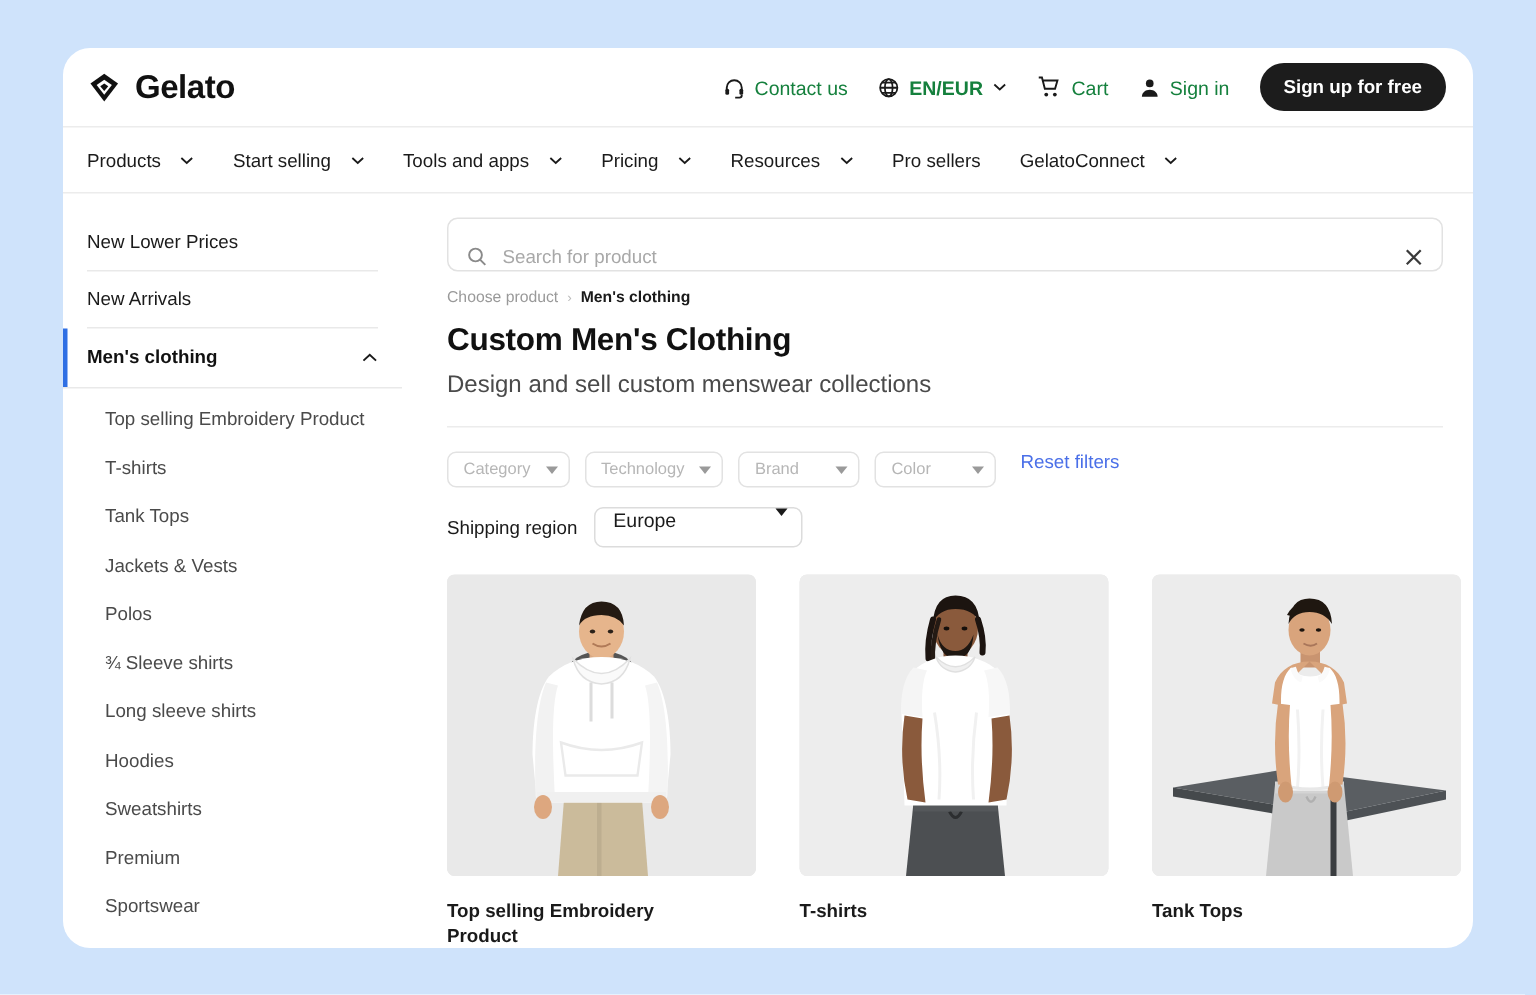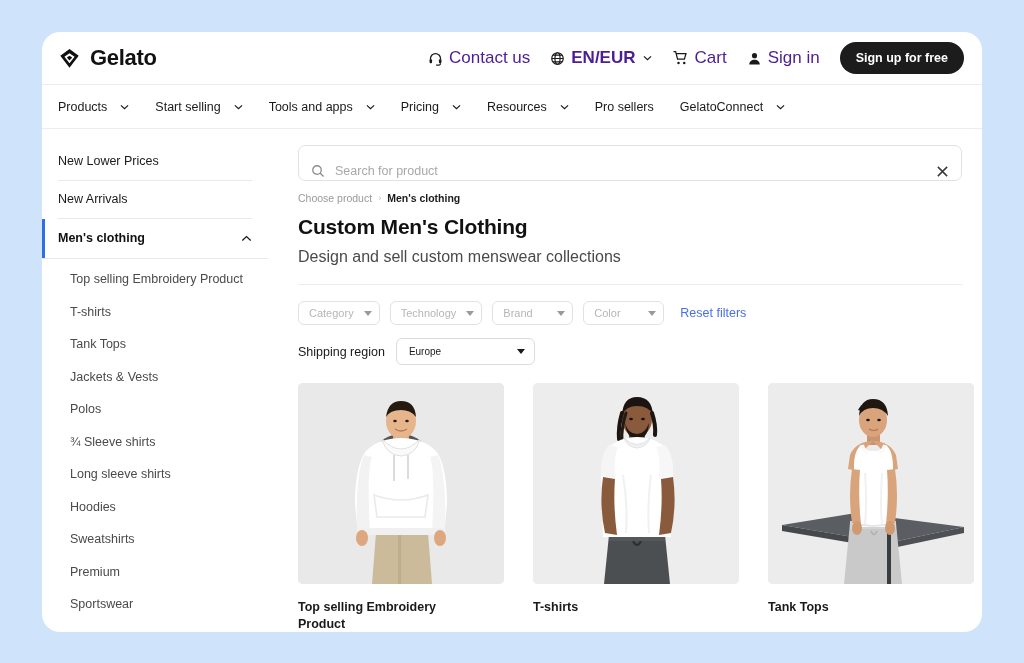--- a/index.html
+++ b/index.html
@@ -59,22 +59,22 @@
   .top-right {
     margin-left: auto;
     display: flex;
     align-items: center;
     gap: 20px;
   }
   .top-link {
     display: flex;
     align-items: center;
     gap: 6px;
-    font-size: 17px;
-    color: #4c1d95;
+    font-size: 13px;
+    color: #15803d;
     cursor: pointer;
     white-space: nowrap;
   }
   .top-link svg { display: block; }
   .caret-sm {
     width: 9px; height: 6px; display: block; margin-left: 1px;
   }
   .signup-btn {
     background: #1c1c1c;
     color: #ffffff;
@@ -216,21 +216,20 @@
   }
 
   .divider {
     height: 1px;
     background: #ececec;
     margin-top: 18px;
   }
 
   .filters {
     display: flex;
-    align-items: center;
     gap: 10px;
     margin-top: 16px;
   }
   .chip {
     height: 24px;
     min-width: 81px;
     border: 1px solid #e2e2e2;
     border-radius: 6px;
     display: flex;
     align-items: center;
@@ -264,24 +263,23 @@
   .ship-label {
     font-size: 12.5px;
     color: #1a1a1a;
   }
   .ship-select {
     width: 139px;
     height: 27px;
     border: 1px solid #dcdcdc;
     border-radius: 6px;
     display: flex;
-    align-items: center;
     justify-content: space-between;
     padding: 0 9px 0 12px;
-    font-size: 10px;
+    font-size: 13px;
     color: #1a1a1a;
     cursor: pointer;
     background: #fff;
   }
   .tri-dark {
     width: 0; height: 0;
     border-left: 4px solid transparent;
     border-right: 4px solid transparent;
     border-top: 5px solid #1a1a1a;
   }

